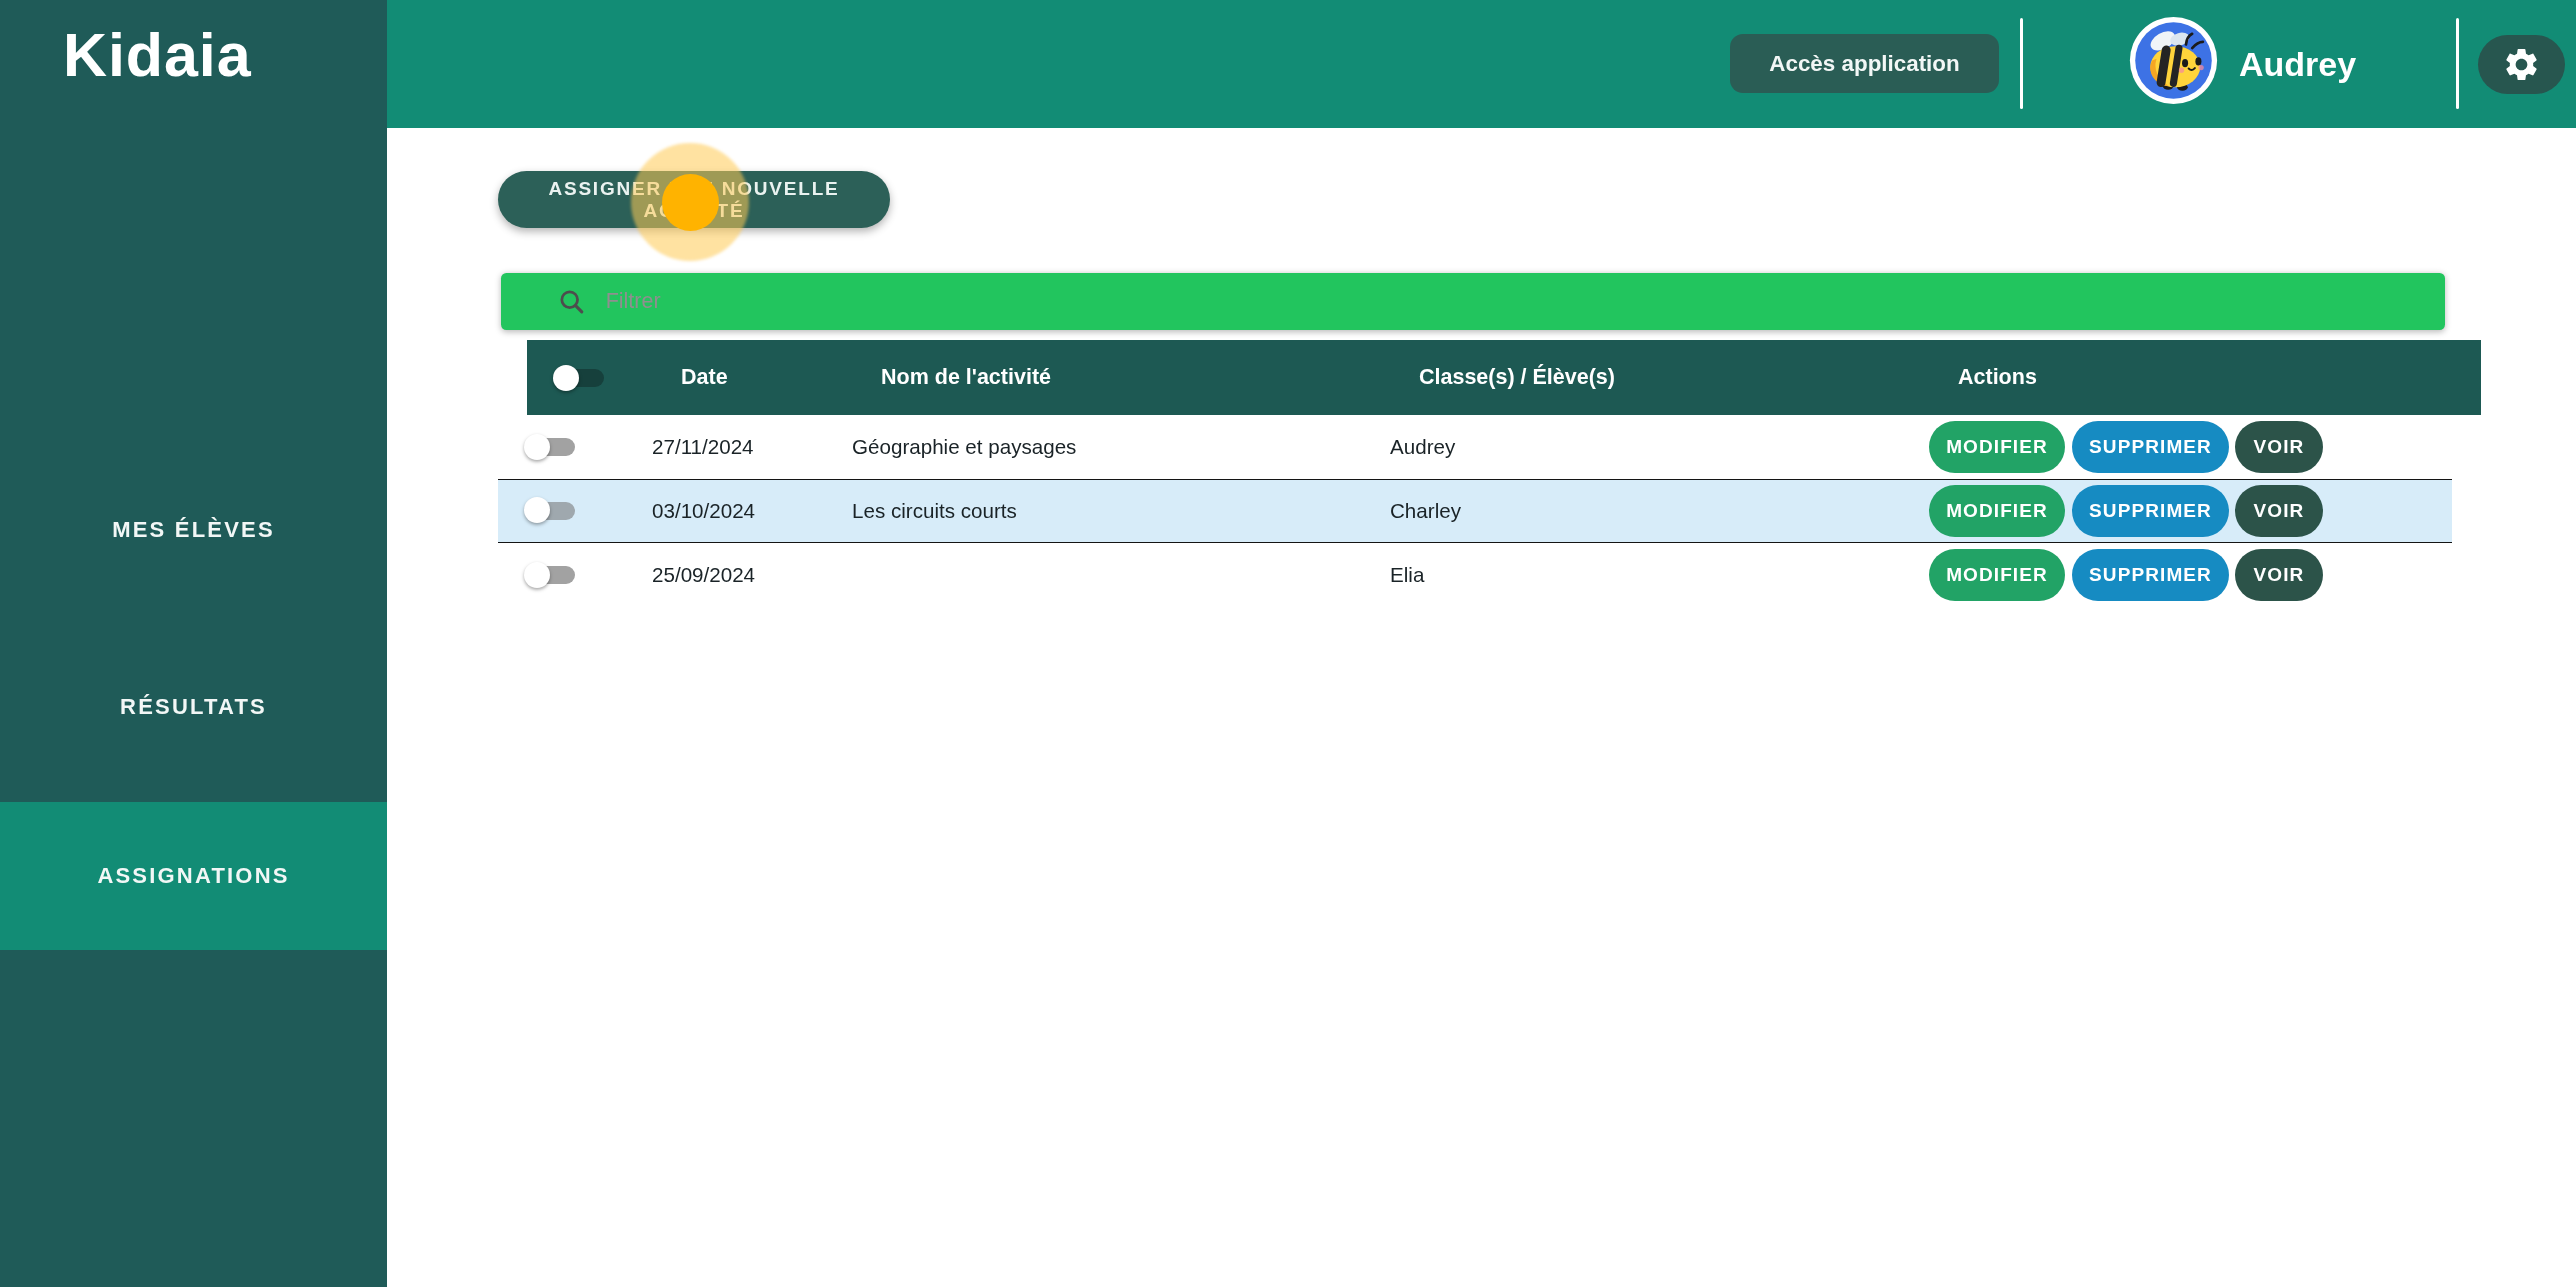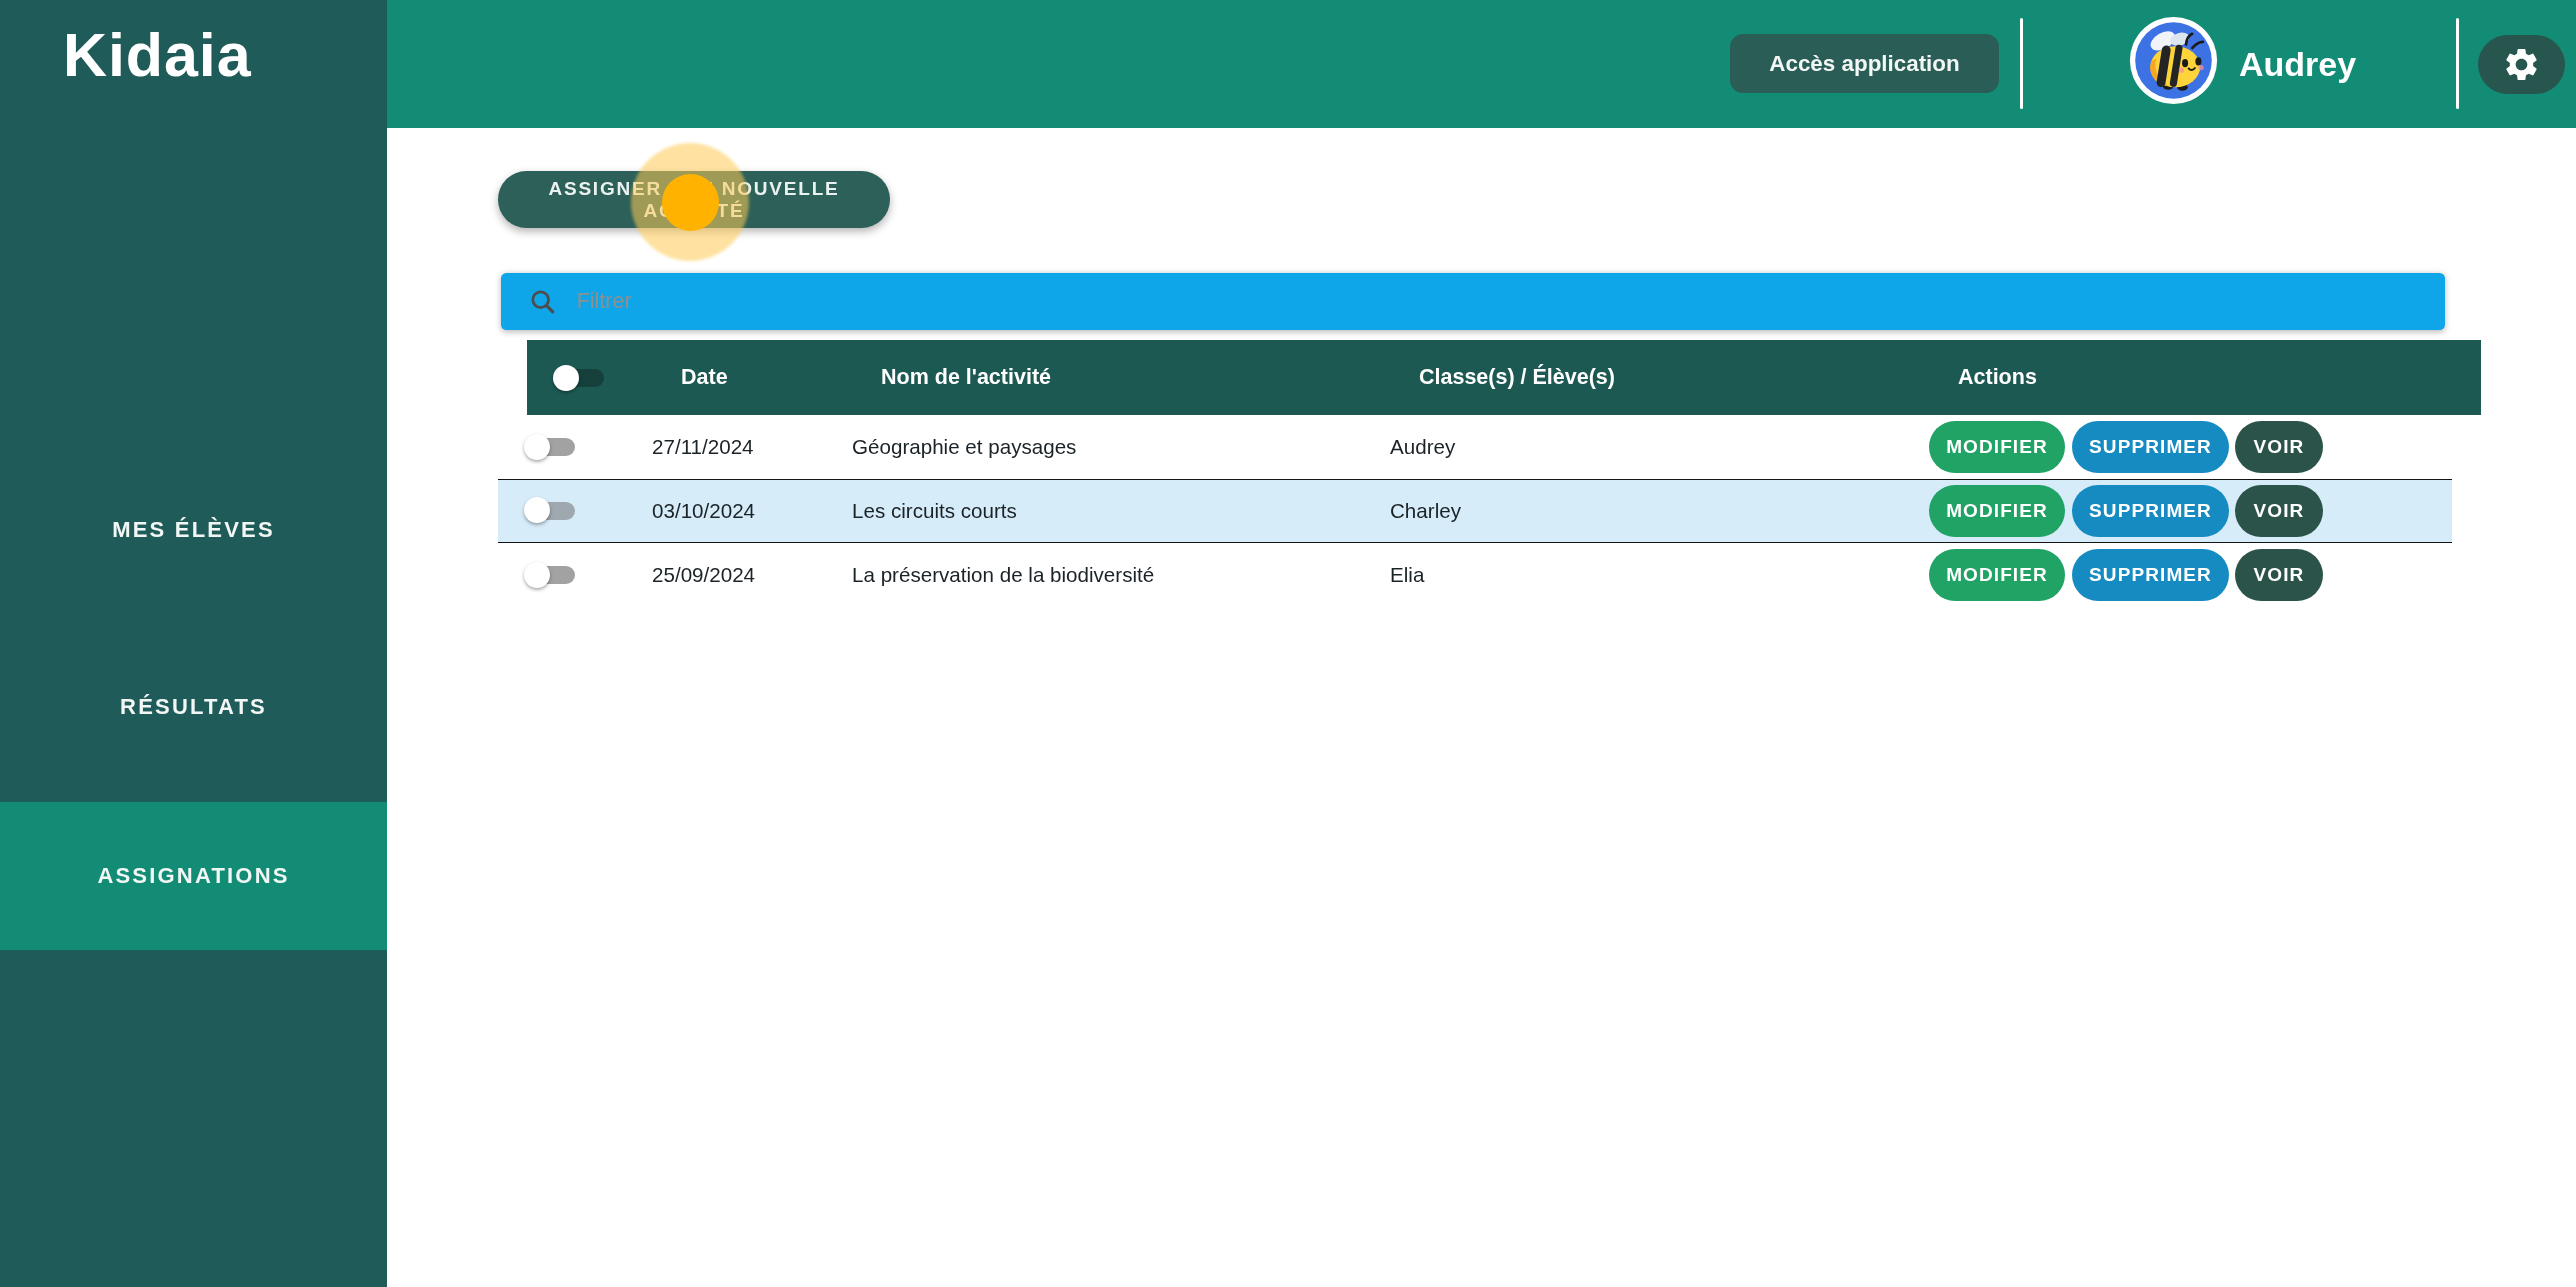--- a/index.html
+++ b/index.html
@@ -38,22 +38,22 @@
   .assign-btn { position:absolute; left:111px; top:43px; width:392px; height:57px; border-radius:29px;
                 background:#2C6058; border:none; color:#EAF2F0; font-size:19px; font-weight:600;
                 letter-spacing:1.8px; font-family:inherit; cursor:pointer;
                 box-shadow:0 3.6px 8px rgba(0,0,0,0.30); }
 
   .click-halo  { position:absolute; left:244px; top:15px; width:118px; height:118px; border-radius:50%;
                  background:rgba(255,203,84,0.55); filter:blur(1.8px); pointer-events:none; z-index:6; }
   .click-dot   { position:absolute; left:275px; top:46px; width:57px; height:57px; border-radius:50%;
                  background:#FFB300; pointer-events:none; z-index:7; }
 
-  .filter-card { position:absolute; left:114px; top:145px; width:1944px; height:57px; background:#0ea5e9;
-                 border-radius:5.4px; box-shadow:0 1.8px 6.3px rgba(0,0,0,0.28); display:flex; align-items:center; }
+  .filter-card { position:absolute; left:114px; top:145px; width:1944px; height:57px; background:#22c55e;
+                 border-radius:5.4px; box-shadow:0 1.8px 6.3px rgba(0,0,0,0.28); display:flex; align-items:center;padding-left:29px; }
   .filter-card svg { width:29px; height:29px; margin-left:27px; flex:0 0 auto; }
   .filter-input { flex:1; height:54px; margin:0 18px 0 19.7px; border:none; outline:none; background:transparent;
                   font-size:21.5px; color:#333; font-family:inherit; }
   .filter-input::placeholder { color:#8F8F8F; opacity:1; }
 
   
   .table { position:absolute; left:111px; top:212px; width:1954px; }
   .thead { position:relative; width:100%; height:75px; background:#1D5953; color:#ffffff;margin-left:29px; }
   .th { position:absolute; top:0; height:75px; line-height:75px; font-size:21.5px; font-weight:600; }
   .row { position:relative; width:100%; height:64px; background:#ffffff; }
@@ -174,21 +174,20 @@
         <button class="pill modify">MODIFIER</button>
         <button class="pill delete">SUPPRIMER</button>
         <button class="pill view">VOIR</button>
       </div>
 
       <div class="row">
         <div class="toggle">
             <div class="knob"></div>
           </div>
         <div class="cell col-date">25/09/2024</div>
-        <div class="cell col-activity">La préservation de la biodiversité</div>
         <div class="cell col-students">Elia</div>
         <button class="pill modify">MODIFIER</button>
         <button class="pill delete">SUPPRIMER</button>
         <button class="pill view">VOIR</button>
       </div>
 
     </div>
   </div>
 </div>
 

